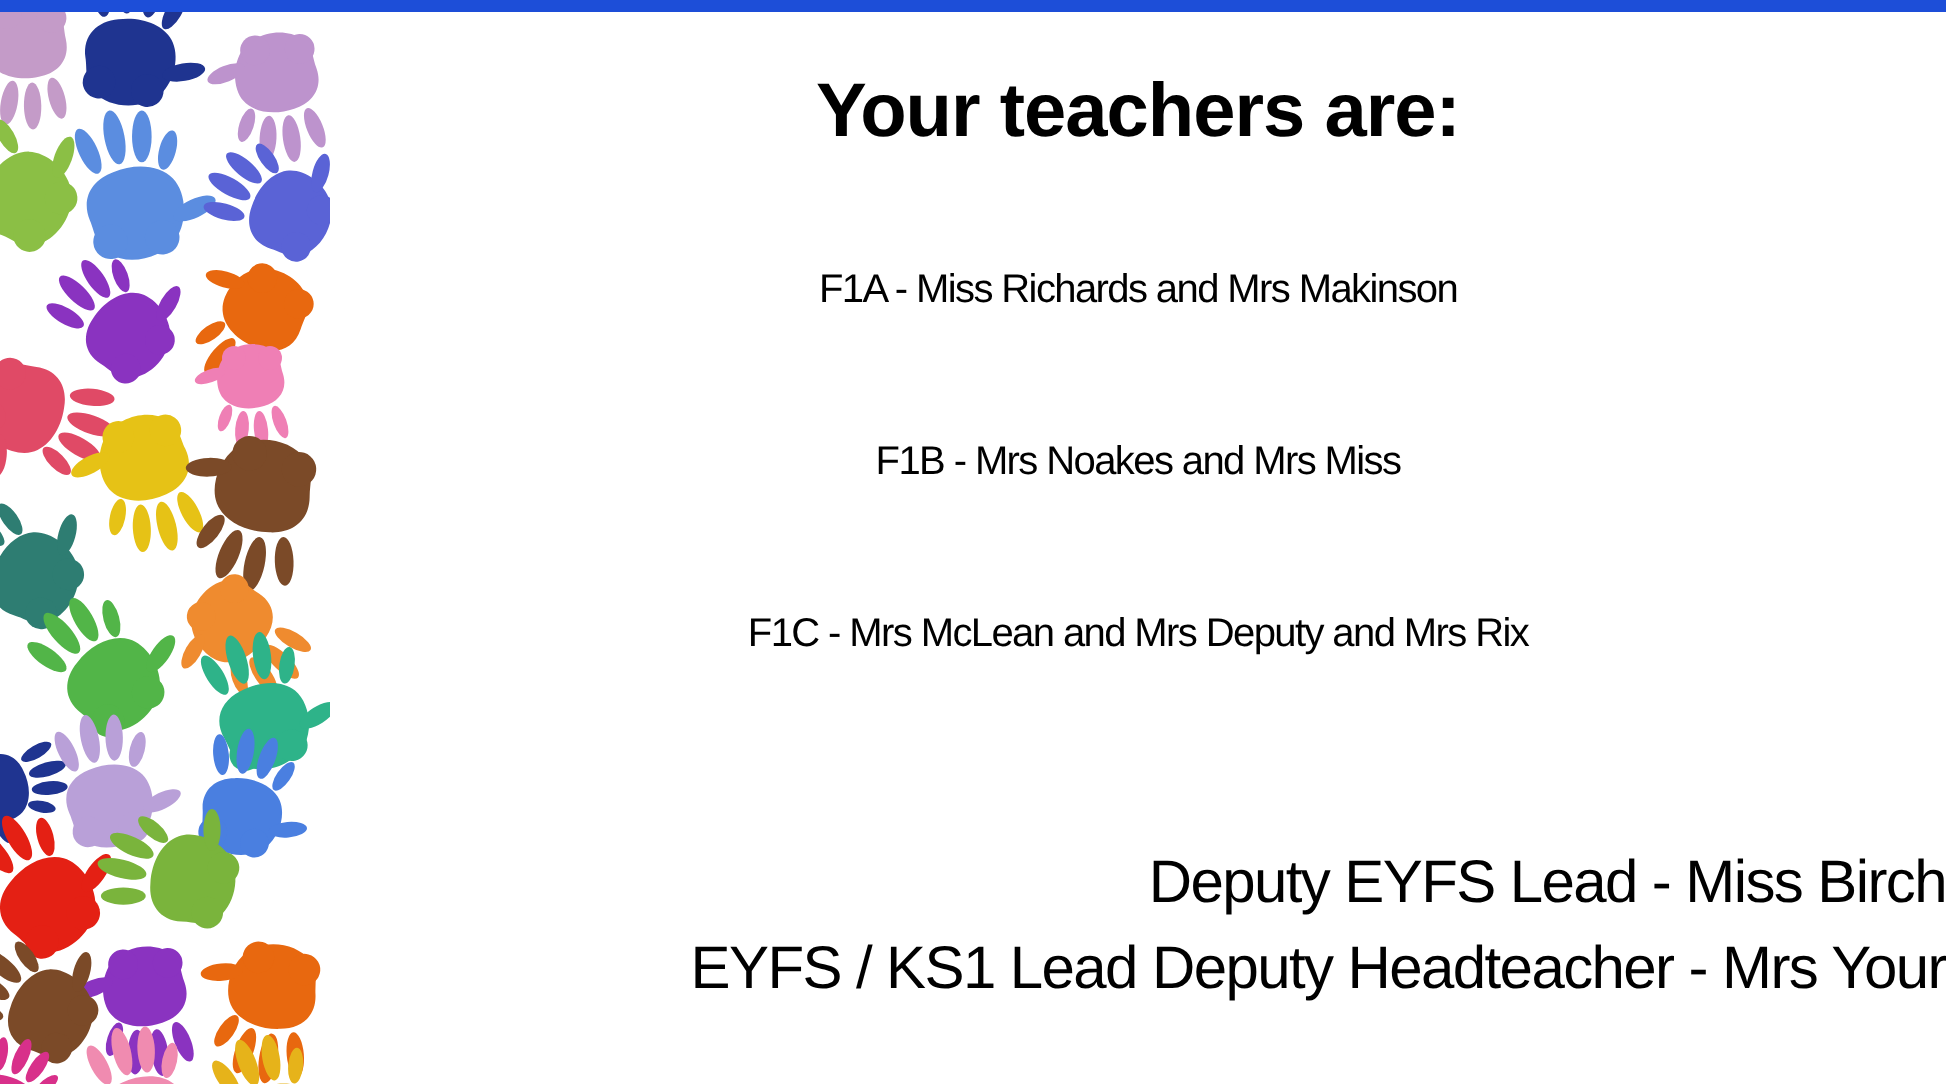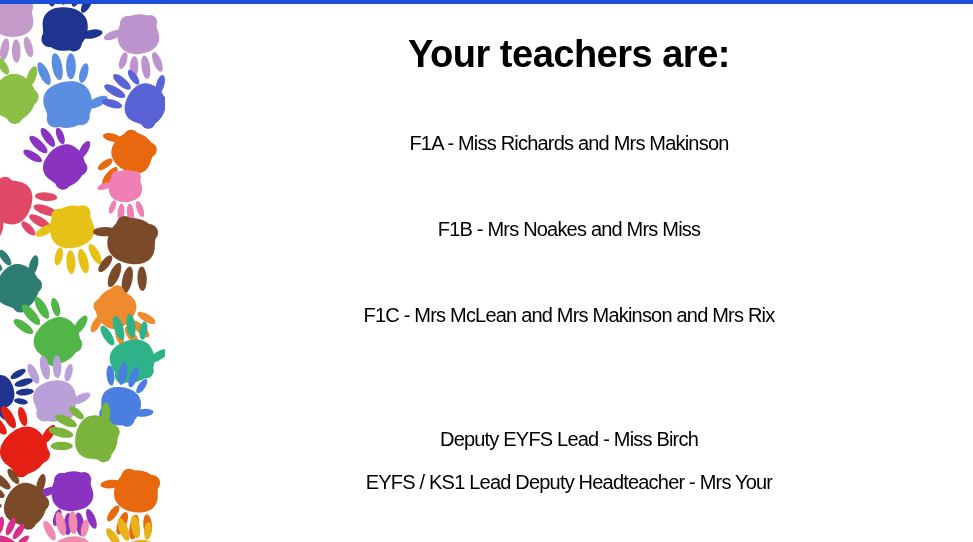--- a/index.html
+++ b/index.html
@@ -6,21 +6,21 @@
     margin: 0;
     padding: 0;
     background: #ffffff;
     font-family: "Liberation Sans", sans-serif;
   }
   .slide {
     position: relative;
     width: 973px;
     height: 542px;
     background: #ffffff;
-    border-top: 4px solid #1d4ed8;
+    border-top: 6px solid #1d4ed8;
     box-sizing: border-box;
     overflow: hidden;
   }
   .sidebar {
     position: absolute;
     left: 0;
     top: 0;
     width: 165px;
     height: 542px;
     background: #ffffff;
@@ -54,24 +54,24 @@
     font-weight: 400;
     letter-spacing: -0.8px;
     line-height: 34px;
   }
   .l1 { top: 122px; }
   .l2 { top: 208px; }
   .l3 { top: 294px; }
   .leads { top: 414px; }
   .leads p {
     margin: 0;
-    font-size: 20px;
+    font-size: 30px;
     letter-spacing: -0.8px;
     line-height: 43px;
-    text-align: center;
+    text-align: right;
   }
 </style>
 </head>
 <body>
 
 <div class="slide">
 
   <div class="sidebar">
     <svg width="165" height="542" viewBox="0 0 165 542" xmlns="http://www.w3.org/2000/svg" xmlns:xlink="http://www.w3.org/1999/xlink">
       <defs>
@@ -119,21 +119,21 @@
           <use href="#hand-shape" xlink:href="#hand-shape" fill="#d8308a" transform="translate(4,545) rotate(30) scale(0.5) translate(-52,-70)"></use>
         </g>
     </svg>
   </div>
 
   <div class="content">
     <h1 class="abs title">Your teachers are:</h1>
 
     <p class="abs bodyline l1">F1A - Miss Richards and Mrs Makinson</p>
     <p class="abs bodyline l2">F1B - Mrs Noakes and Mrs Miss</p>
-    <p class="abs bodyline l3">F1C - Mrs McLean and Mrs Makinson and Mrs Rix</p>
+    <p class="abs bodyline l3">F1C - Mrs McLean and Mrs Deputy and Mrs Rix</p>
 
     <div class="abs leads">
       <p>Deputy EYFS Lead - Miss Birch</p>
       <p>EYFS / KS1 Lead Deputy Headteacher - Mrs Your</p>
     </div>
   </div>
 
 </div>
 
 </body></html>

